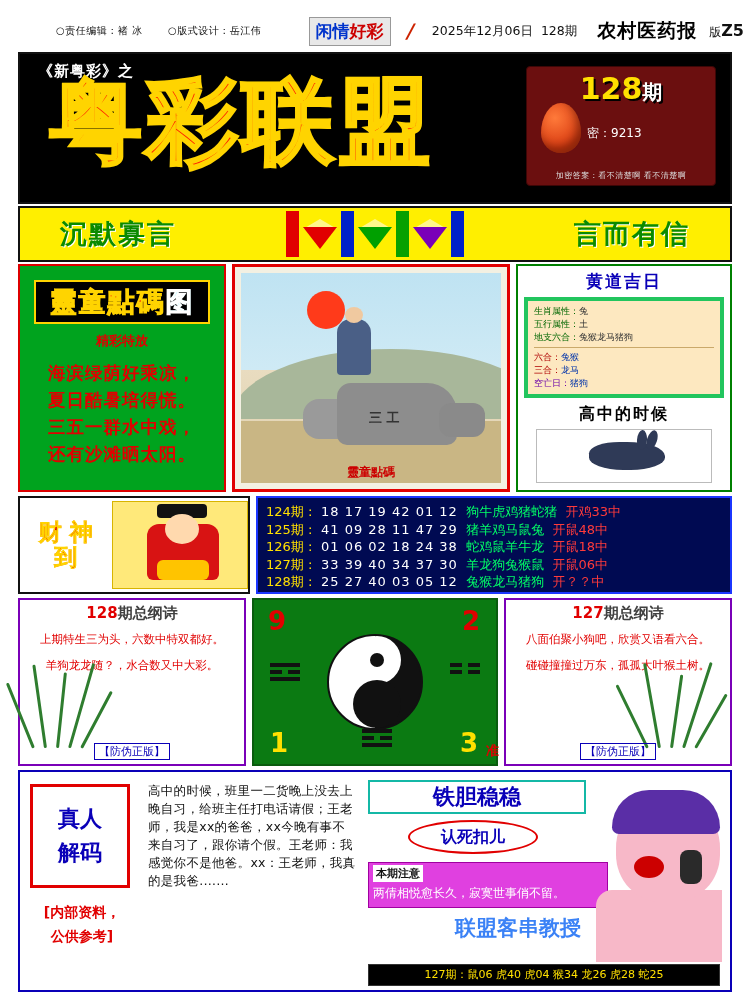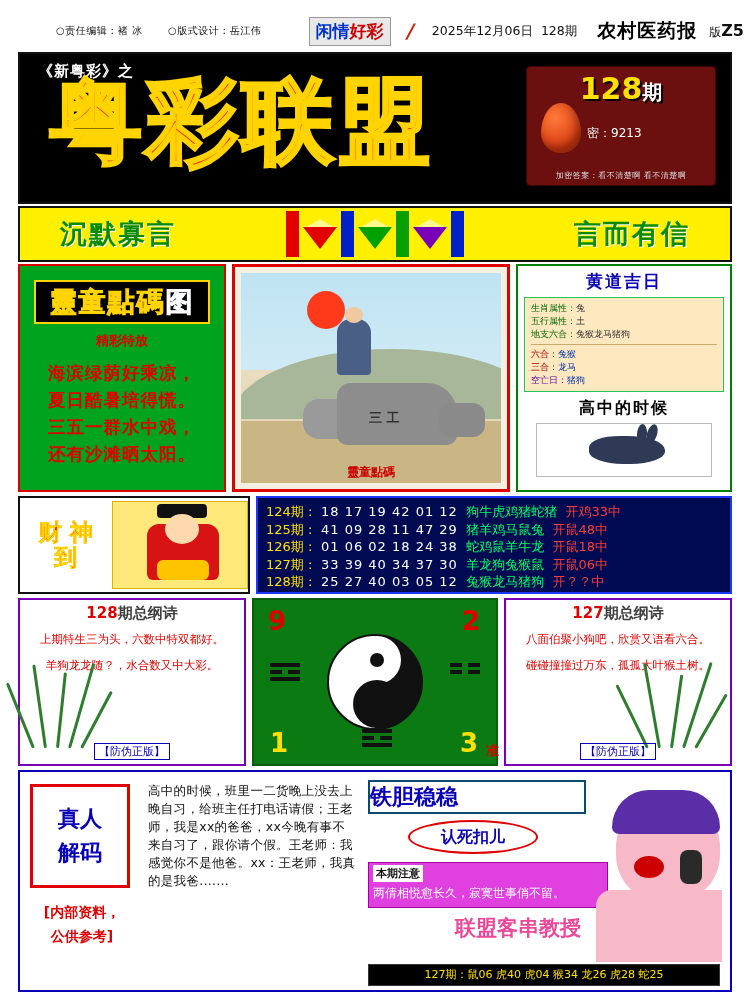--- a/index.html
+++ b/index.html
@@ -147,21 +147,21 @@
 
   .panel-right {
     position:absolute; left:498px; top:0; width:216px; height:228px;
     background:#ffffff; border:2px solid #008000;
   }
   .zodiac-title {
     text-align:center; font-size:17px; font-weight:bold; color:#0a00b8;
     margin-top:4px; letter-spacing:2px;
   }
   .zodiac-box {
-    margin:4px 6px 0; background:#fde8c0; border:1px solid #22c55e;
+    margin:4px 6px 0; background:#fde8c0; border:4px solid #22c55e;
     padding:4px 6px; font-size:9px; line-height:13px; color:#333;
   }
   .zodiac-box .k { color:#006600; }
   .zodiac-box .hl { color:#b00000; }
   .zodiac-box .blue { color:#0033aa; }
   .zodiac-box .purple { color:#6a00a8; }
   .duty-title {
     text-align:center; font-size:16px; font-weight:bold; color:#000;
     margin-top:6px; letter-spacing:2px;
   }
@@ -262,38 +262,38 @@
   .zr div { font-size:22px; font-weight:bold; color:#0a00b8; line-height:34px; }
   .zr-note { position:absolute; left:6px; top:128px; width:112px; color:#e10000;
     font-size:14px; font-weight:bold; line-height:24px; text-align:center; }
   .story {
     position:absolute; left:128px; top:10px; width:208px; height:200px;
     font-size:12.5px; line-height:18px; color:#111; letter-spacing:0.3px;
   }
   .rblock { position:absolute; left:348px; top:8px; width:352px; height:204px; }
   .tiedan {
     position:absolute; left:0; top:0; width:218px; height:34px;
-    background:#ffffff; border:2px solid #0c4a6e;
-    font-size:22px; font-weight:bold; color:#0a00b8; line-height:30px;
+    background:#ffffff; border:2px solid #14b8a6;
+    text-align:center; font-size:22px; font-weight:bold; color:#0a00b8; line-height:30px;
   }
   .bubble {
     position:absolute; left:40px; top:40px; width:130px; height:34px;
     background:#fff; border:2px solid #e10000; border-radius:50%;
     text-align:center; line-height:30px; font-size:16px; font-weight:bold; color:#0a00b8;
   }
   .notice {
     position:absolute; left:0; top:82px; width:240px; height:46px;
     background:#e040e0; border:1px solid #a000a0;
   }
   .notice .nt { position:absolute; left:4px; top:2px; background:#fff; color:#111;
     font-size:11px; padding:1px 3px; font-weight:bold; }
   .notice .ntext { position:absolute; left:4px; top:22px; color:#ffffff; font-size:12px; }
   .teach {
     position:absolute; left:0; top:134px; width:300px; text-align:center;
-    font-size:21px; font-weight:bold; color:#ec4899;
+    font-size:21px; font-weight:bold; color:#3b82f6;
   }
   .face {
     position:absolute; right:0; top:14px; width:120px; height:120px;
   }
   .head { position:absolute; right:0; top:0; width:104px; height:108px;
     background:#f7b8c8; border-radius:50% 50% 44% 44%; }
   .hair { position:absolute; right:0; top:-4px; width:108px; height:44px;
     background:#5a2ea6; border-radius:54px 54px 10px 10px; }
   .mouth { position:absolute; right:56px; top:62px; width:30px; height:22px;
     background:#c00; border-radius:50%; }

